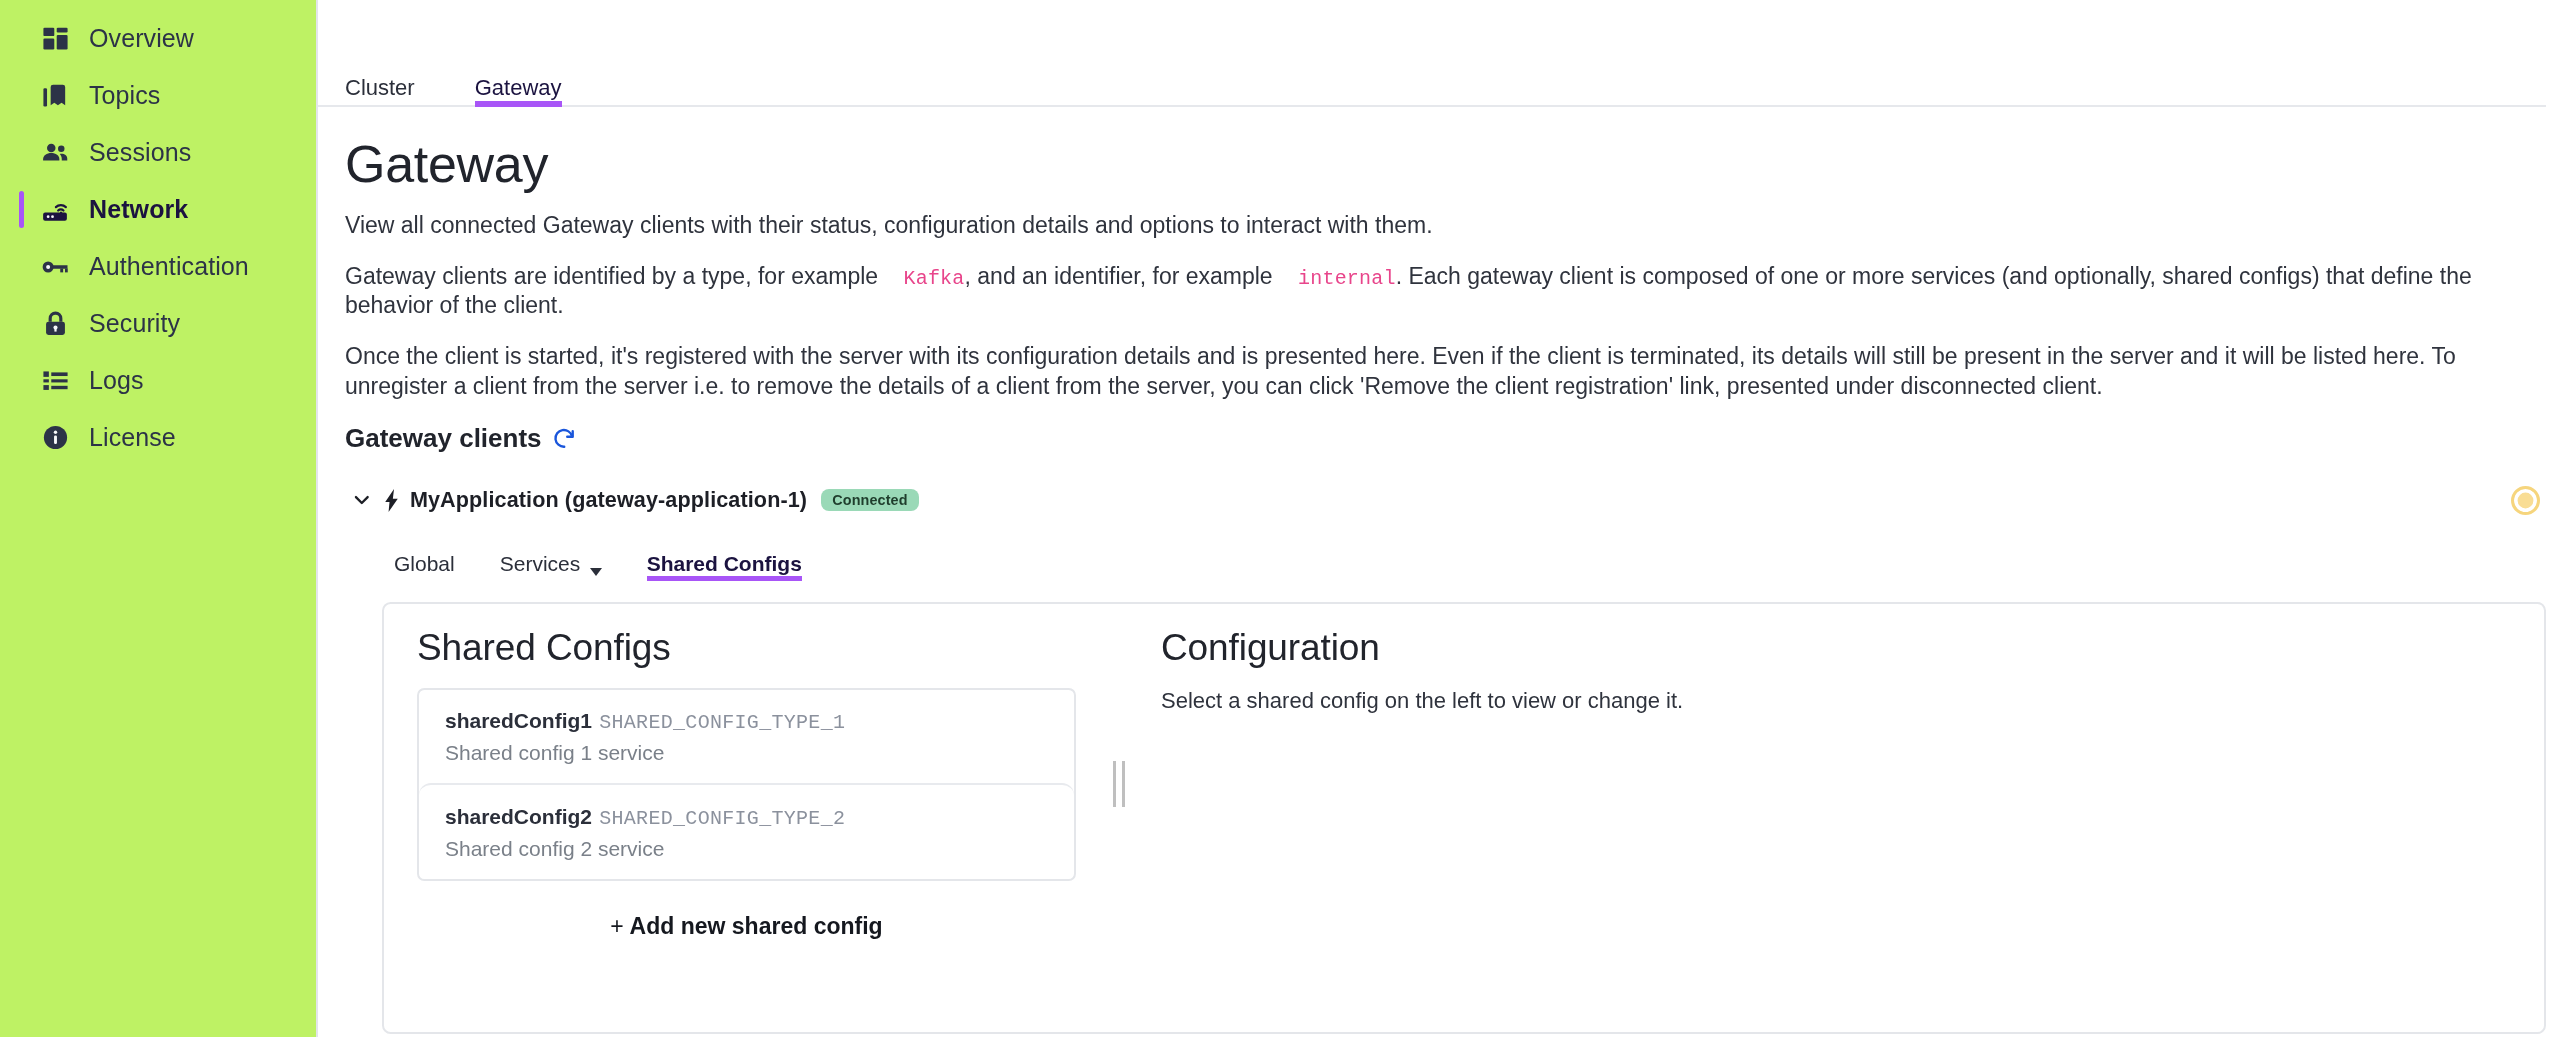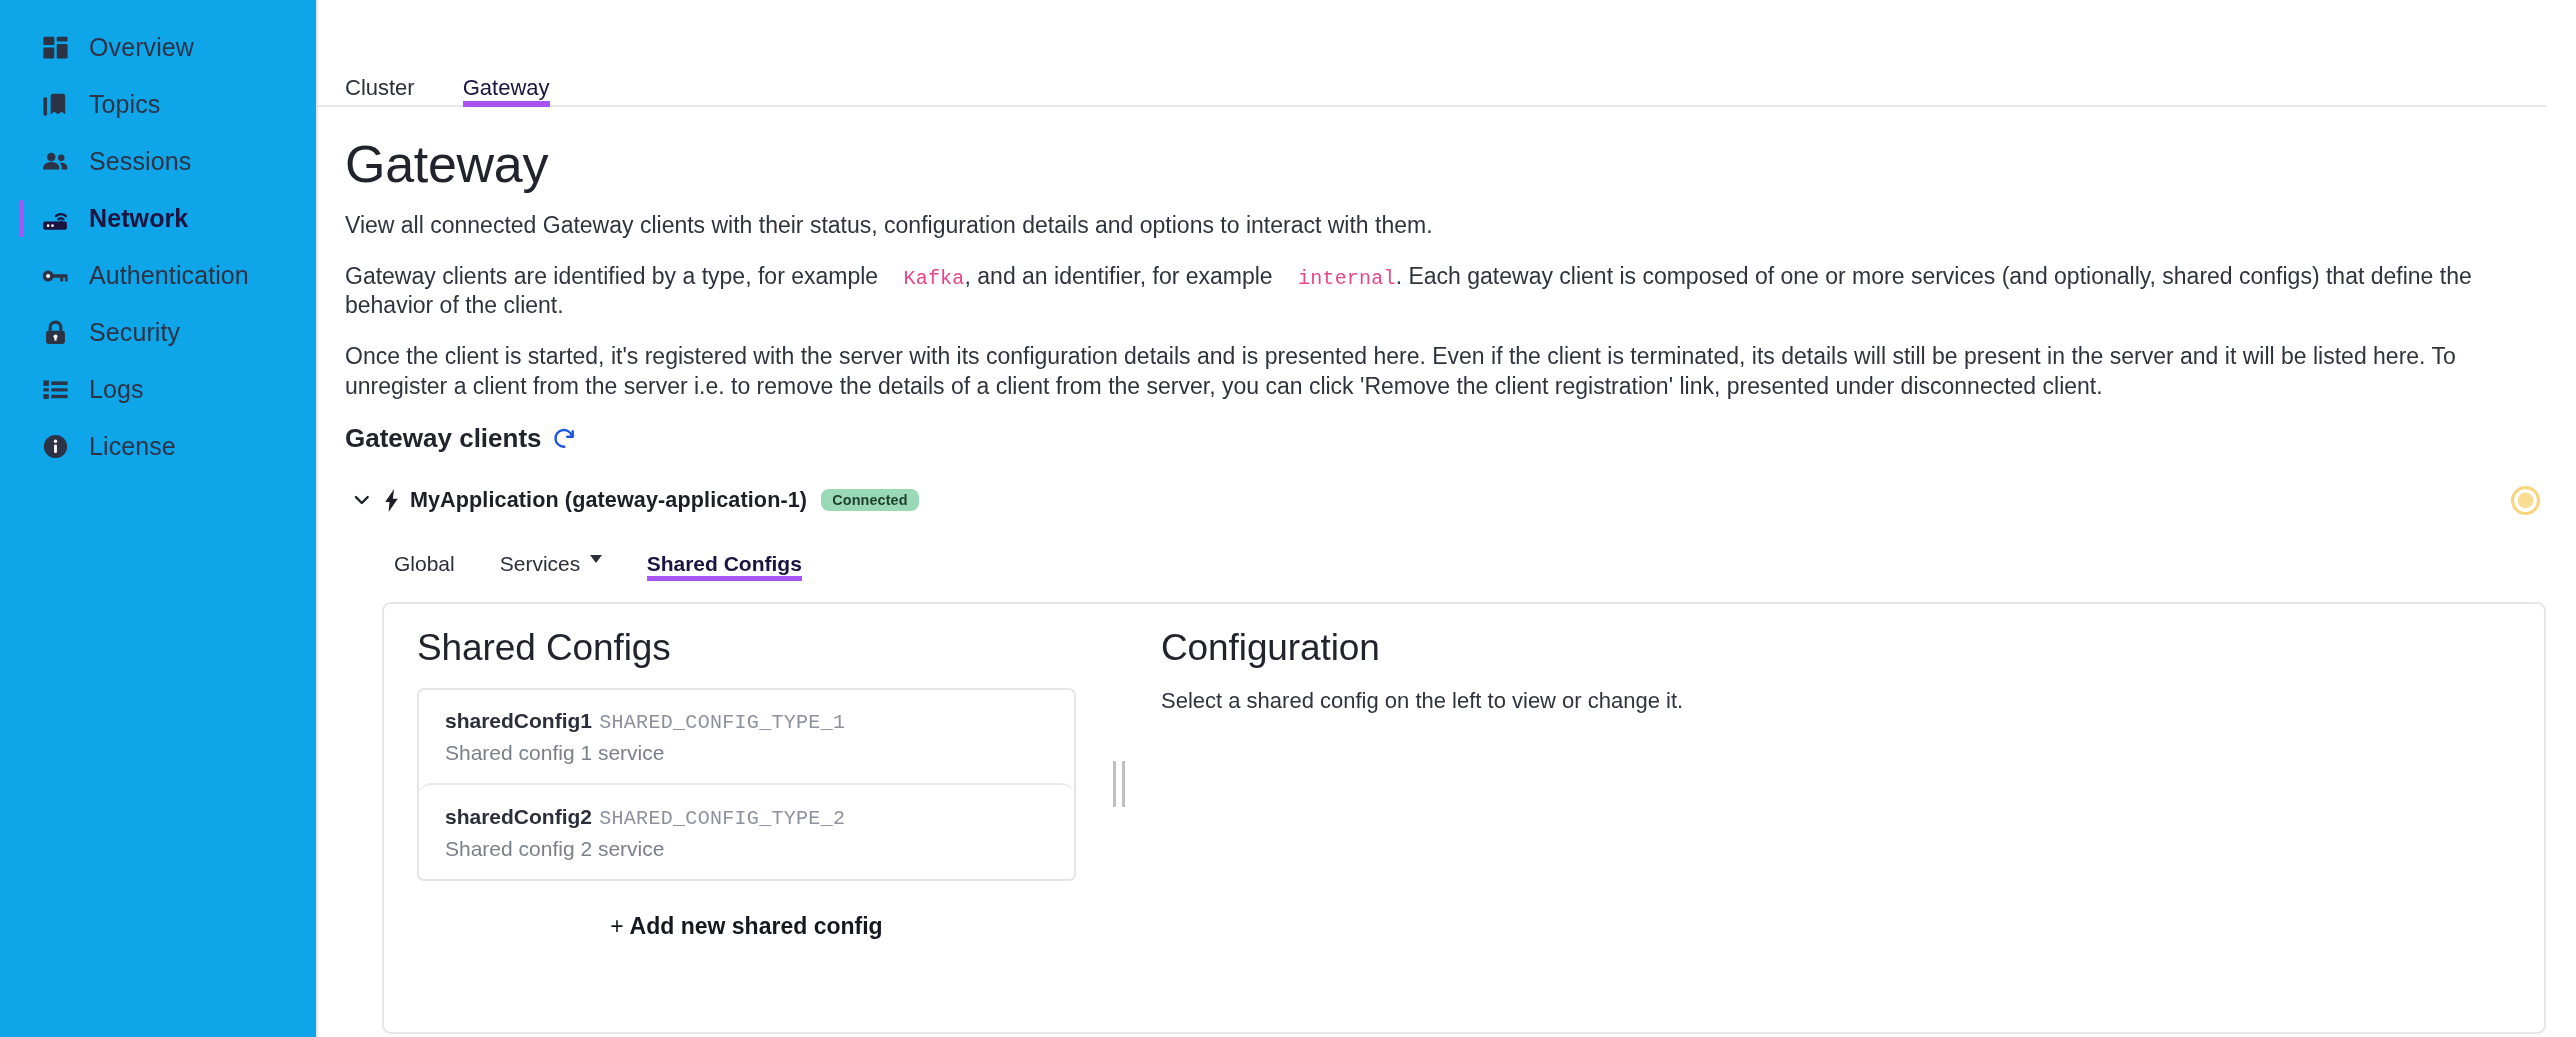--- a/index.html
+++ b/index.html
@@ -12,23 +12,23 @@
     -webkit-font-smoothing: antialiased;
   }
 
   #app { display: flex; width: 2576px; height: 1037px; }
 
   
   #sidebar {
     width: 318px;
     flex: 0 0 318px;
     height: 1037px;
-    background: #0ea5e9;
+    background: #bef264;
     border-right: 2.2px solid #e3e5ea;
-    padding-top: 19px;
+    padding-top: 10px;
   }
   .nav-item {
     display: flex;
     align-items: center;
     height: 57px;
     padding-left: 40px;
     position: relative;
     color: #2c3347;
     font-size: 25px;
     letter-spacing: 0.1px;
@@ -62,21 +62,21 @@
     height: 1037px;
     padding: 0;
     overflow: hidden;
     position: relative;
   }
 
   
   #top-tabs {
     display: flex;
     align-items: flex-end;
-    gap: 5px;
+    gap: 17px;
     height: 107px;
     padding: 0 0 0 27px;
     border-bottom: 2.2px solid #e6e8ec;
     margin-right: 30px;
   }
   .top-tab {
     font-size: 22px;
     color: #2b2f3a;
     padding: 0 0 6.5px 0;
     margin-right: 43px;
@@ -189,21 +189,21 @@
     height: 45px;
   }
   .inner-tab {
     font-size: 21px;
     color: #2b2f3a;
     margin-right: 45px;
     padding-bottom: 6.5px;
     position: relative;
     cursor: pointer;
     display: flex;
-    align-items: flex-start;
+    align-items: flex-end;
     line-height: 1;
   }
   .inner-tab.active { color: #1b1340; font-weight: bold; }
   .inner-tab.active::after {
     content: "";
     position: absolute;
     left: 0; right: 0; bottom: 0;
     height: 5px;
     background: #a855f7;
   }

